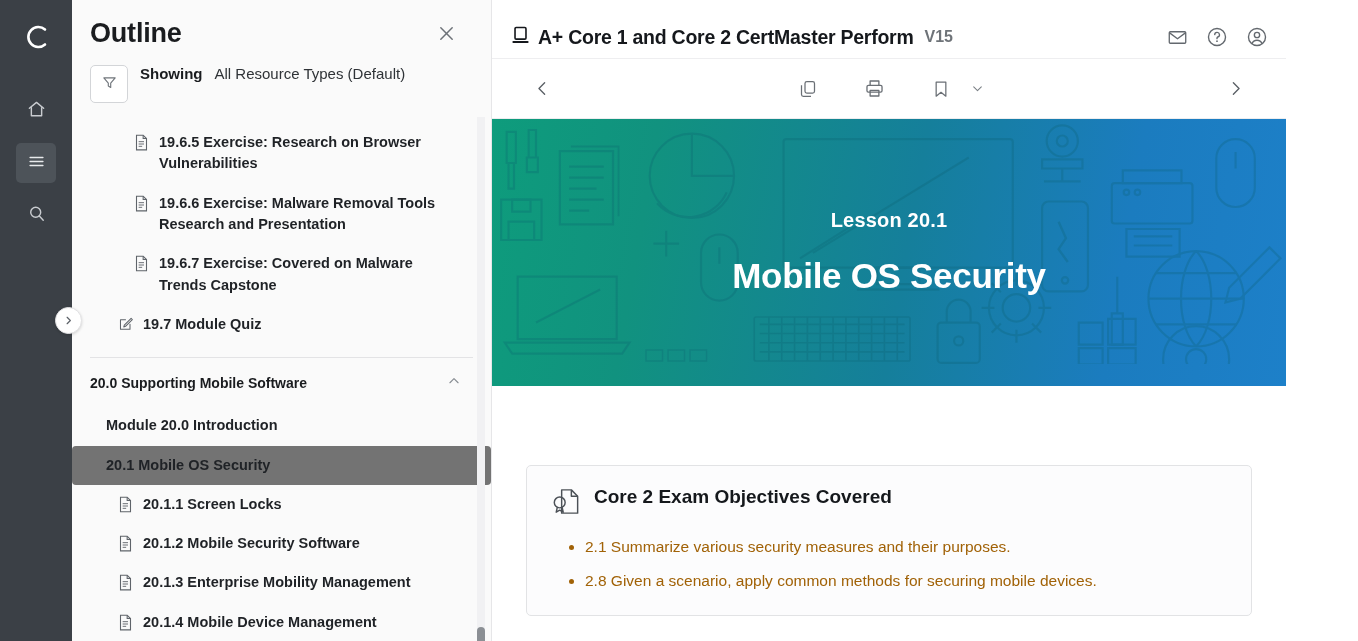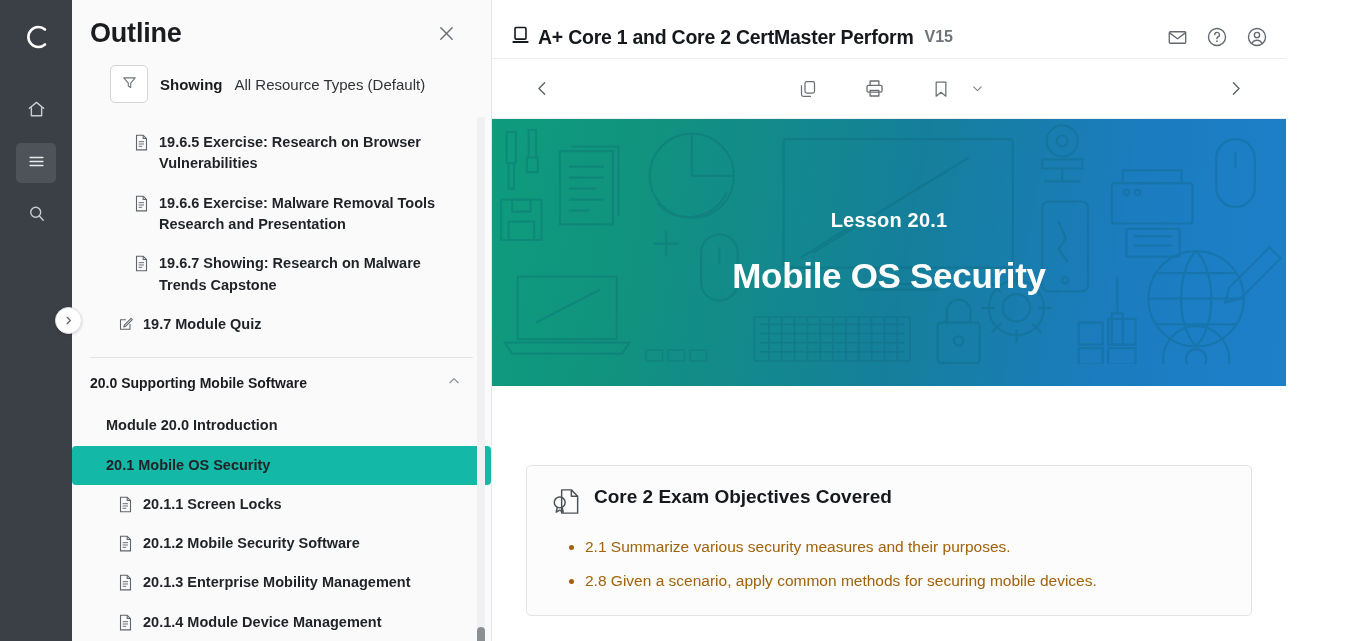--- a/index.html
+++ b/index.html
@@ -50,23 +50,22 @@
   .outline-head {
     display: flex; align-items: center; justify-content: space-between;
     padding: 18px 30px 6px 18px;
   }
   .outline-title {
     font-size: 27px; font-weight: bold; color: #1a1c1f; letter-spacing: -0.2px;
   }
   .outline-close { cursor: pointer; padding: 4px; line-height: 0; }
 
   .filter-row {
-    display: flex; align-items: center; gap: 12px;
+    display: flex; align-items: flex-start; gap: 12px;
     padding: 10px 18px 14px 18px;
-    margin-left: 20px;
   }
   .filter-btn {
     width: 38px; height: 38px; border: 1px solid #d3d5d8; border-radius: 5px;
     background: #ffffff; display: flex; align-items: center; justify-content: center;
     cursor: pointer; flex: 0 0 38px;
   }
   .filter-showing { font-size: 15px; font-weight: bold; color: #1a1c1f; }
   .filter-value { font-size: 15px; color: #2f3337; }
 
   .outline-scroll {
@@ -89,21 +88,21 @@
   }
   .tree-item .doc-ico { flex: 0 0 16px; margin-top: 2px; line-height: 0; }
   .tree-label {
     font-size: 14.5px; font-weight: bold; color: #1f2226; line-height: 1.47;
   }
   .lvl-3 { padding-left: 82px; }
   .lvl-3 .doc-ico { margin-left: -20px; }
   .lvl-2 { padding-left: 68px; }
   .lvl-2 .doc-ico { margin-left: -22px; }
   .lvl-1 { padding-left: 34px; }
-  .tree-item.selected { background: #14b8a6; }
+  .tree-item.selected { background: #737373; }
 
   .divider { height: 1px; background: #e3e3e5; margin: 13px 18px 0 18px; }
 
   .sect-head {
     display: flex; align-items: center; justify-content: space-between;
     padding: 16px 30px 14px 18px; cursor: pointer;
   }
   .sect-title { font-size: 14px; font-weight: bold; color: #1a1c1f; }
 
   
@@ -283,21 +282,21 @@
       </div>
 
       <div class="tree-item lvl-3">
         <span class="doc-ico">
           <svg width="15" height="17" viewBox="0 0 18 20" fill="none" stroke="#5f646a" stroke-width="1.3">
             <path d="M3 1.2h8l4 4v13.6H3z"></path>
               <path d="M11 1.2v4h4"></path>
             <path d="M5.6 9h6.4M5.6 11.8h6.4M5.6 14.6h4.2" stroke-width="1.1"></path>
           </svg>
         </span>
-        <span class="tree-label">19.6.7 Showing: Research on Malware Trends Capstone</span>
+        <span class="tree-label">19.6.7 Exercise: Covered on Malware Trends Capstone</span>
       </div>
 
       <div class="tree-item lvl-2">
         <span class="doc-ico">
           <svg width="16" height="16" viewBox="0 0 20 20" fill="none" stroke="#5f646a" stroke-width="1.3" stroke-linecap="round" stroke-linejoin="round">
             <path d="M16.4 2.9 17.9 4.4 9.4 12.9l-2.2.7.7-2.2z"></path>
             <path d="M15 10.2v6.4H3.1V4.7h6.3"></path>
           </svg>
         </span>
         <span class="tree-label">19.7 Module Quiz</span>
@@ -356,21 +355,21 @@
       </div>
 
       <div class="tree-item lvl-2">
         <span class="doc-ico">
           <svg width="15" height="17" viewBox="0 0 18 20" fill="none" stroke="#5f646a" stroke-width="1.3">
             <path d="M3 1.2h8l4 4v13.6H3z"></path>
               <path d="M11 1.2v4h4"></path>
             <path d="M5.6 9h6.4M5.6 11.8h6.4M5.6 14.6h4.2" stroke-width="1.1"></path>
           </svg>
         </span>
-        <span class="tree-label">20.1.4 Module Device Management</span>
+        <span class="tree-label">20.1.4 Mobile Device Management</span>
       </div>
 
       <div class="track"></div>
       <div class="thumb"></div>
     </div>
   </div>
 
   <div class="main">
 
     <div class="topbar">

